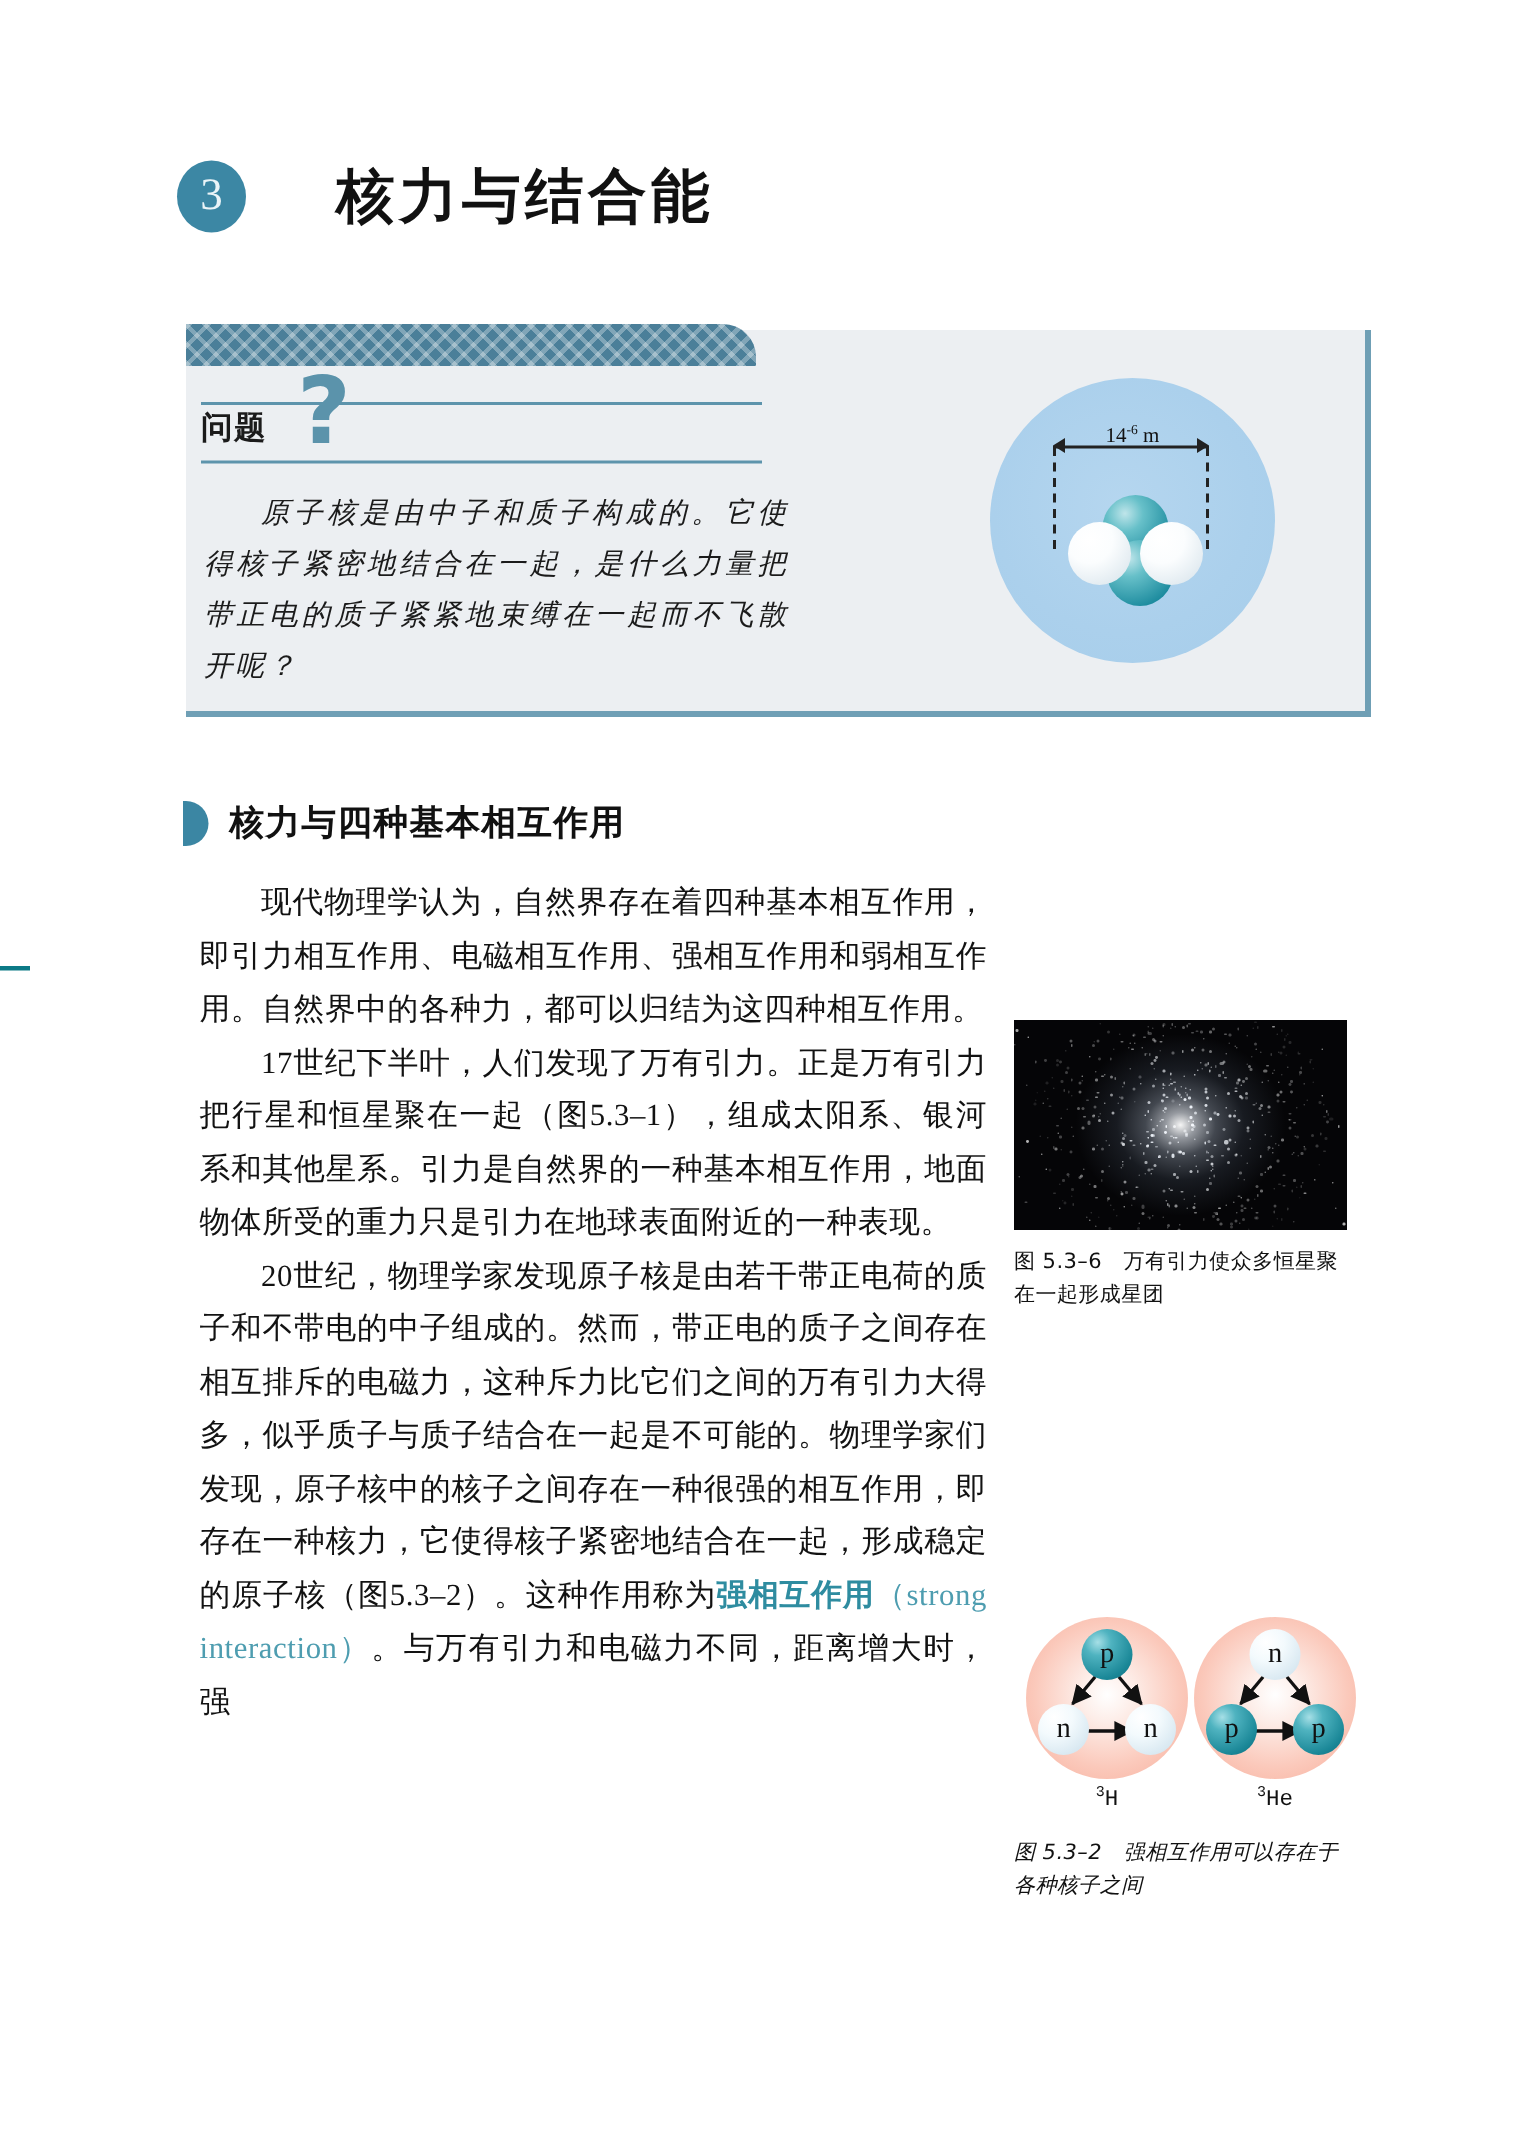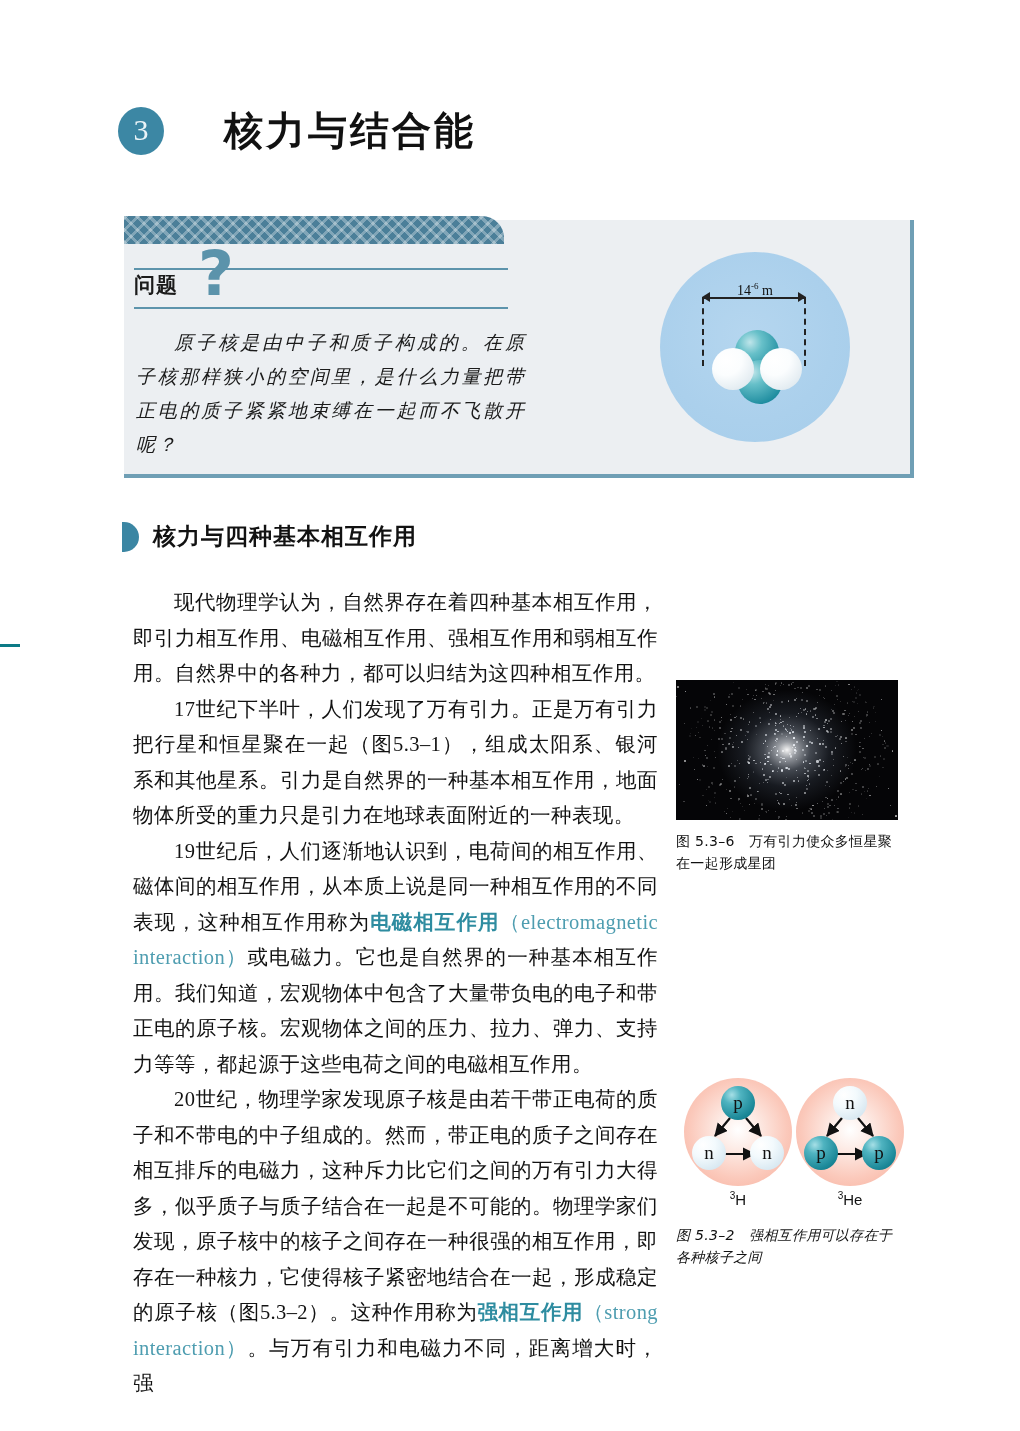--- a/index.html
+++ b/index.html
@@ -90,21 +90,21 @@
     position:absolute;left:20px;top:-7px;width:66px;text-align:center;
     background:transparent;
     font-family:"Liberation Serif","DejaVu Serif",serif;font-size:14px;color:#111;
   }
   .dimtext sup{font-size:9px;}
   .ball{position:absolute;border-radius:50%;}
   .ball.teal{background:radial-gradient(circle at 34% 28%, #bfe5ea 0%, #67c0c9 28%, #1c8b9e 78%, #0d6d80 100%);}
   .ball.white{background:radial-gradient(circle at 34% 28%, #ffffff 0%, #fbfdfe 38%, #dfe9ef 82%, #c9d8e2 100%);}
 
   
-  .sec-head{position:absolute;left:122px;top:521px;display:flex;align-items:center;}
+  .sec-head{position:absolute;left:122px;top:533px;display:flex;align-items:center;}
   .sec-bullet{width:17px;height:30px;background:#3b86a3;border-radius:0 16px 16px 0;}
   .sec-title{
     margin-left:14px;color:#111;
     font-family:"DejaVu Sans","Liberation Sans",sans-serif;
     font-size:23px;font-weight:700;letter-spacing:1px;
   }
 
   
   .margin-tick{position:absolute;left:0;top:644px;width:20px;height:3px;background:#0c7a86;}
 
@@ -147,21 +147,21 @@
   .nuc-ball{
     position:absolute;width:34px;height:34px;border-radius:50%;
     display:flex;align-items:center;justify-content:center;
     font-family:"Liberation Serif","DejaVu Serif",serif;font-size:19px;color:#111;
   }
   .nuc-ball.p{background:radial-gradient(circle at 32% 26%, #a6dfe6 0%, #4fb3c0 26%, #1a8797 72%, #0c6b7c 100%);}
   .nuc-ball.n{background:radial-gradient(circle at 32% 26%, #ffffff 0%, #f3fafd 36%, #d8e8f1 78%, #c7dbe8 100%);}
   .arrow-svg{position:absolute;left:0;top:0;width:108px;height:108px;}
   .iso-lbl{
     position:absolute;top:112px;width:108px;text-align:center;
-    font-family:Liberation Sans, sans-serif;font-size:15px;color:#111;
+    font-family:Liberation Mono, monospace;font-size:15px;color:#111;
   }
   .iso-lbl sup{font-size:10px;}
   .iso-lbl.left{left:8px;}
   .iso-lbl.right{left:120px;}
 
   
   .footer{
     position:absolute;left:0;top:1336px;width:1020px;
     text-align:right;padding-right:102px;box-sizing:border-box;
     font-family:"DejaVu Sans","Liberation Sans",sans-serif;
@@ -180,21 +180,21 @@
   </div>
 
   <div class="qbox"></div>
   <div class="zigbar">
       <div class="zz"></div>
     </div>
   <div class="q-rule top"></div>
   <div class="q-rule bot"></div>
   <div class="q-label">问题</div>
   <div class="q-mark">?</div>
-  <div class="q-body">原子核是由中子和质子构成的。在原子核那样狭小的空间里，是什么力量把带正电的质子紧紧地束缚在一起而不飞散开呢？</div>
+  <div class="q-body">原子核是由中子和质子构成的。它使得核子紧密地结合在一起，是什么力量把带正电的质子紧紧地束缚在一起而不飞散开呢？</div>
 
   <div class="nuc-wrap">
     <div class="nuc-halo"></div>
     <div class="dimline">
       <div class="vl l"></div>
       <div class="vl r"></div>
       <div class="hl"></div>
       <div class="ar l"></div>
       <div class="ar r"></div>
       <div class="dimtext">
@@ -212,21 +212,20 @@
   <div class="sec-head">
     <div class="sec-bullet"></div>
     <div class="sec-title">核力与四种基本相互作用</div>
   </div>
 
   <div class="margin-tick"></div>
 
   <div class="col" id="body-col">
       <p><span>现代物理学认为，自然界存在着四种基本相互作用，即引力相互作用、电磁相互作用、强相互作用和弱相互作用。自然界中的各种力，都可以归结为这四种相互作用。</span></p>
       <p><span>17世纪下半叶，人们发现了万有引力。正是万有引力把行星和恒星聚在一起（图5.3–1），组成太阳系、银河系和其他星系。引力是自然界的一种基本相互作用，地面物体所受的重力只是引力在地球表面附近的一种表现。</span></p>
-      <p><span>19世纪后，人们逐渐地认识到，电荷间的相互作用、磁体间的相互作用，从本质上说是同一种相互作用的不同表现，这种相互作用称为</span><span class="term">电磁相互作用</span><span class="tlat">（electromagnetic interaction）</span><span>或电磁力。它也是自然界的一种基本相互作用。我们知道，宏观物体中包含了大量带负电的电子和带正电的原子核。宏观物体之间的压力、拉力、弹力、支持力等等，都起源于这些电荷之间的电磁相互作用。</span></p>
       <p><span>20世纪，物理学家发现原子核是由若干带正电荷的质子和不带电的中子组成的。然而，带正电的质子之间存在相互排斥的电磁力，这种斥力比它们之间的万有引力大得多，似乎质子与质子结合在一起是不可能的。物理学家们发现，原子核中的核子之间存在一种很强的相互作用，即存在一种核力，它使得核子紧密地结合在一起，形成稳定的原子核（图5.3–2）。这种作用称为</span><span class="term">强相互作用</span><span class="tlat">（strong interaction）</span><span>。与万有引力和电磁力不同，距离增大时，强</span></p>
     </div>
 
   <div class="fig1">
     <div class="starfield">
       <div class="stars" id="starfield-dots">
           <div class="st" style="left: 100.6px; top: 70.2px; width: 1.6px; height: 1.6px; opacity: 0.95;"></div>
           <div class="st" style="left: 92.6px; top: 95.9px; width: 2.3px; height: 2.3px; opacity: 0.61;"></div>
           <div class="st" style="left: 124.2px; top: 7.4px; width: 1.8px; height: 1.8px; opacity: 0.27;"></div>
           <div class="st" style="left: 177.7px; top: 132.4px; width: 1.6px; height: 1.6px; opacity: 0.12;"></div>

